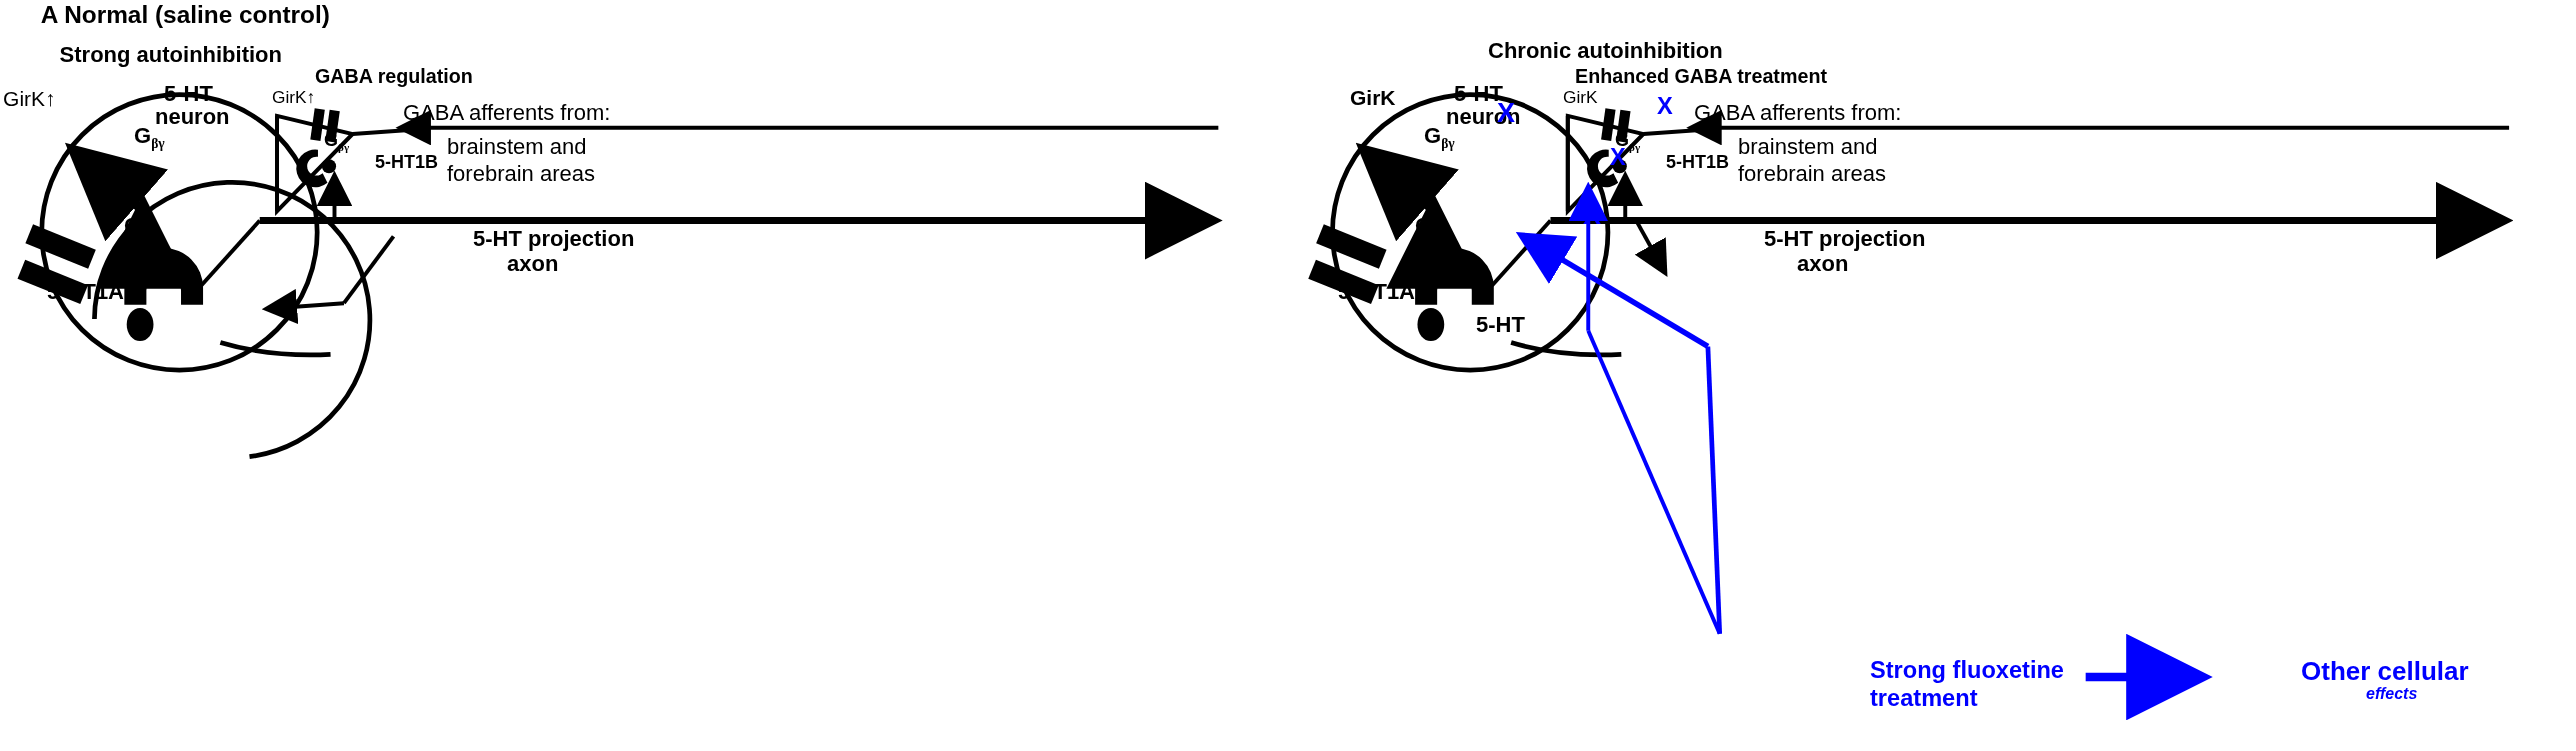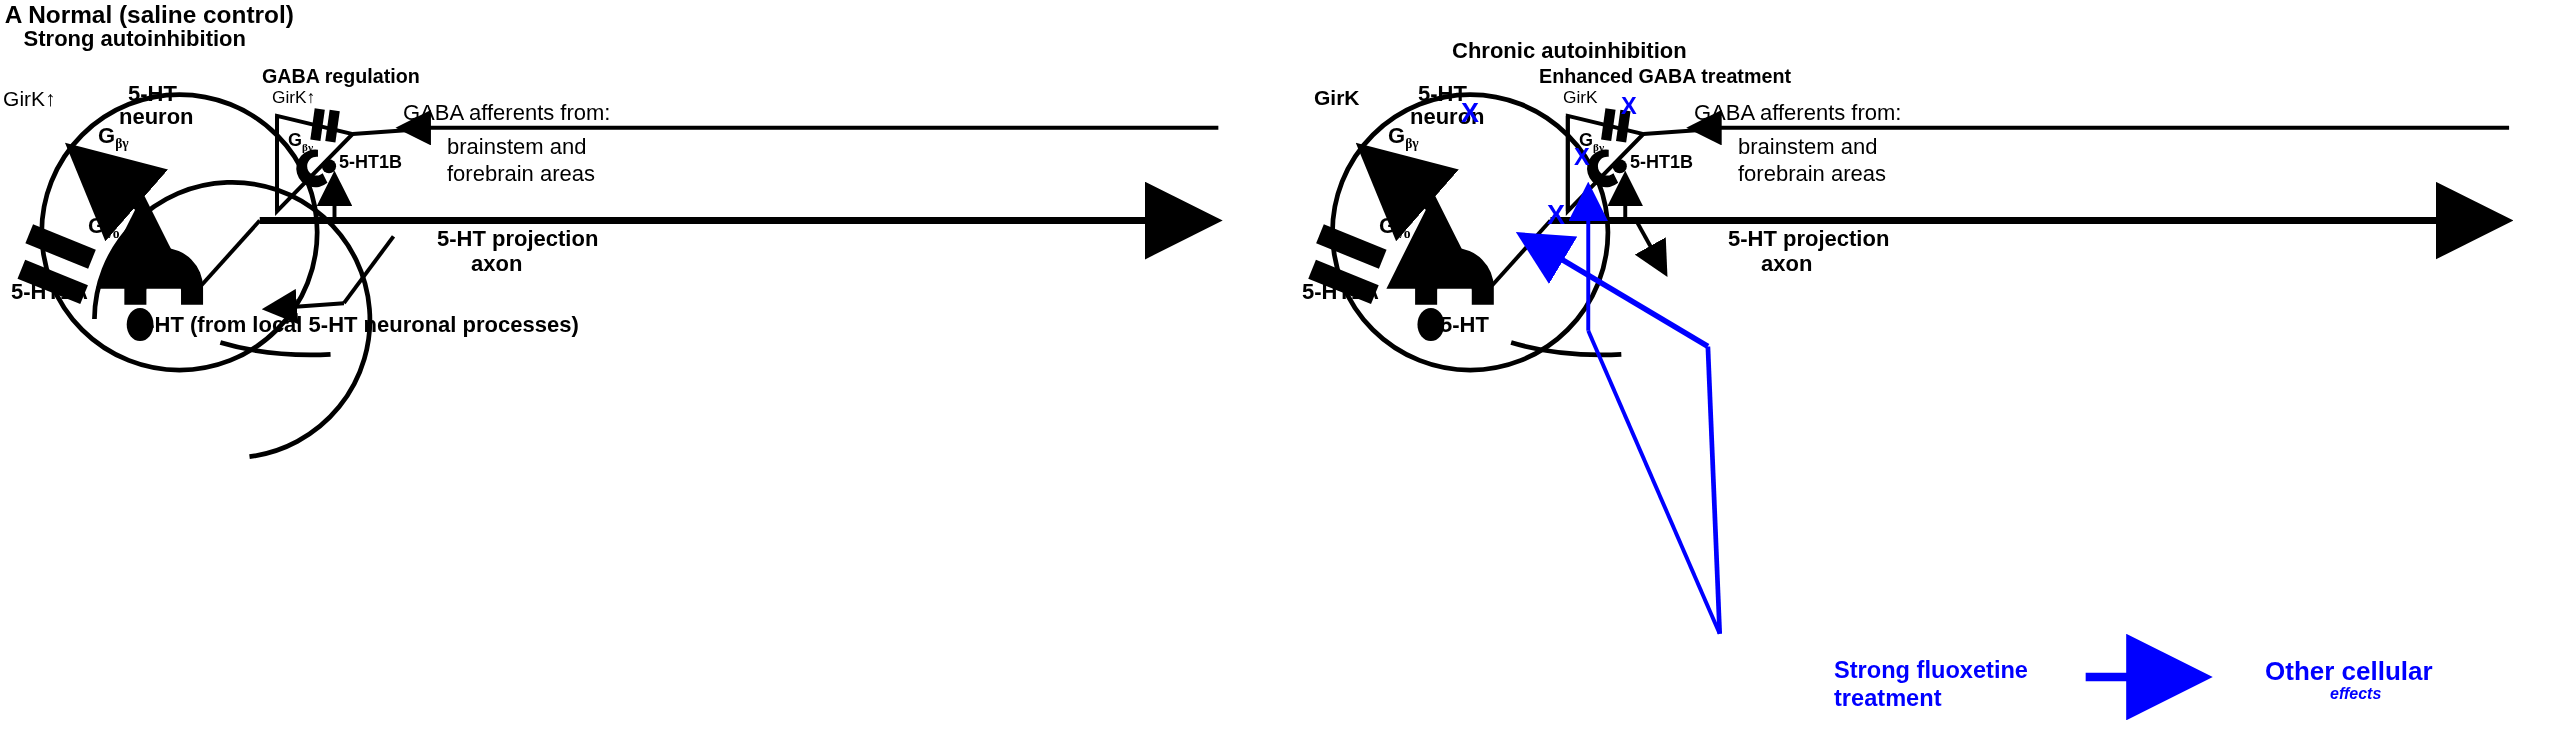--- a/index.html
+++ b/index.html
@@ -1,20 +1,20 @@
 <!DOCTYPE html>
 <html style="font-size:12.6px"><head>
 <meta charset="utf-8">
 <style>
   html,body{margin:0;padding:0;background:#ffffff;}
   body{font-family:"Liberation Sans",sans-serif;}
   #canvas{position:relative;width:2576px;height:752px;background:#fff;overflow:hidden;}
   svg{position:absolute;top:0;left:0;width:2576px;height:752px;}
   .lbl{position:absolute;color:#000;white-space:nowrap;line-height:1.05;}
-  .bold{font-weight:bold;}
+  .bold{font-weight:bold;margin-left:36px;}
   .blue{color:#0000ff;}
   .sub{font-size:0.62em;vertical-align:sub;font-family:Liberation Serif, serif;}
 </style>
 </head>
 <body>
 
 <div id="canvas">
 
   <svg viewBox="0 0 3273 955" xmlns="http://www.w3.org/2000/svg">
     <defs>
@@ -126,23 +126,23 @@
 
       <path d="M 530 440 L 545 805" stroke="#0000ff" stroke-width="6" fill="none"></path>
       <path d="M 378 420 L 545 805" stroke="#0000ff" stroke-width="5" fill="none"></path>
 
       <path d="M 1010 860 L 1155 860" stroke="#0000ff" stroke-width="11" fill="none" marker-end="url(#ahB)"></path>
     </g>
   </svg>
 
   <div class="lbl bold" style="left:4.7px;top:1.6px;font-size:24.4px;">A  Normal (saline control)</div>
 
-  <div class="lbl bold" style="left:23.6px;top:27px;font-size:22px;">Strong autoinhibition</div>
-
-  <div class="lbl bold" style="left:262px;top:66px;font-size:19.7px;">GABA regulation</div>
+  <div class="lbl bold" style="left:23.6px;top:43px;font-size:22px;">Strong autoinhibition</div>
+
+  <div class="lbl bold" style="left:279px;top:66px;font-size:19.7px;">GABA regulation</div>
 
   <div class="lbl" style="left:3.1px;top:88px;font-size:21px;">GirK↑</div>
 
   <div class="lbl" style="left:272px;top:88px;font-size:17.3px;">GirK↑</div>
 
   <div class="lbl bold" style="left:128px;top:82px;font-size:22px;">5-HT</div>
   <div class="lbl bold" style="left:119px;top:105px;font-size:22px;">neuron</div>
 
   <div class="lbl bold" style="left:98px;top:124px;font-size:22px;">
     <span>G</span><span class="sub">βγ</span>
@@ -160,21 +160,20 @@
 
   <div class="lbl bold" style="left:339px;top:153px;font-size:18px;">5-HT1B</div>
 
   <div class="lbl" style="left:403px;top:101px;font-size:22px;">GABA afferents from:</div>
   <div class="lbl" style="left:447px;top:135px;font-size:22px;">brainstem and</div>
   <div class="lbl" style="left:447px;top:162px;font-size:22px;">forebrain areas</div>
 
   <div class="lbl bold" style="left:437px;top:227px;font-size:22px;">5-HT projection</div>
   <div class="lbl bold" style="left:471px;top:252px;font-size:22px;">axon</div>
 
-  <div class="lbl bold" style="left:135px;top:313px;font-size:22px;">5-HT (from local 5-HT neuronal processes)</div>
 
 
   <div class="lbl bold" style="left:1452px;top:39px;font-size:22px;">Chronic autoinhibition</div>
 
   <div class="lbl bold" style="left:1539px;top:66px;font-size:19.7px;">Enhanced GABA treatment</div>
 
   <div class="lbl bold" style="left:1314px;top:87px;font-size:21px;">GirK</div>
 
   <div class="lbl" style="left:1563px;top:88px;font-size:17.3px;">GirK</div>
 

